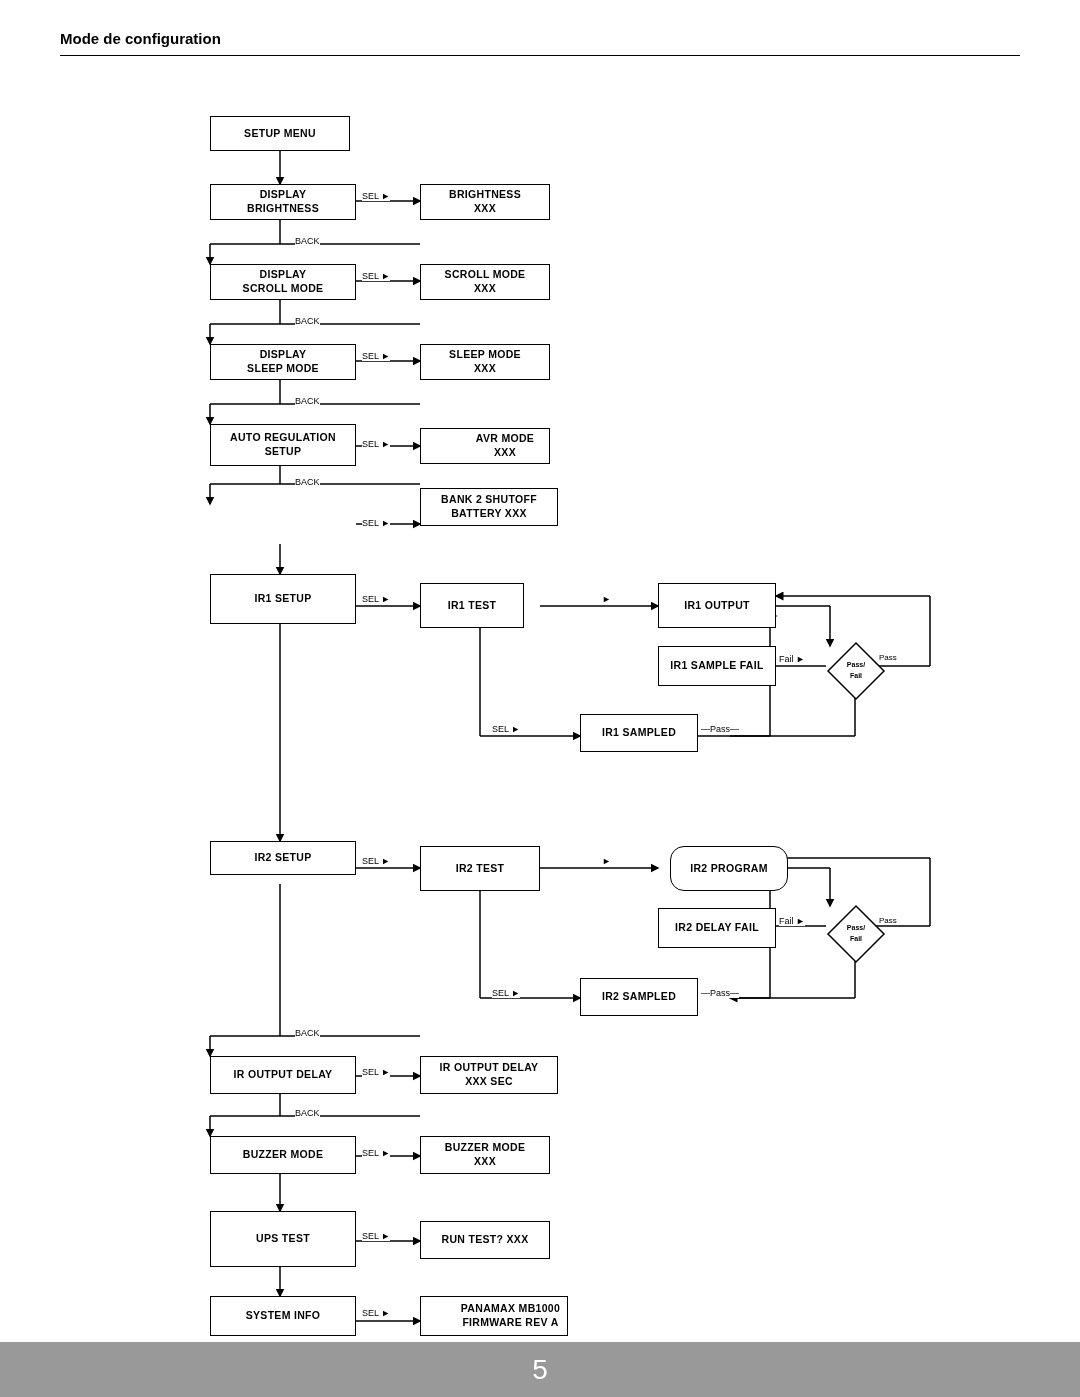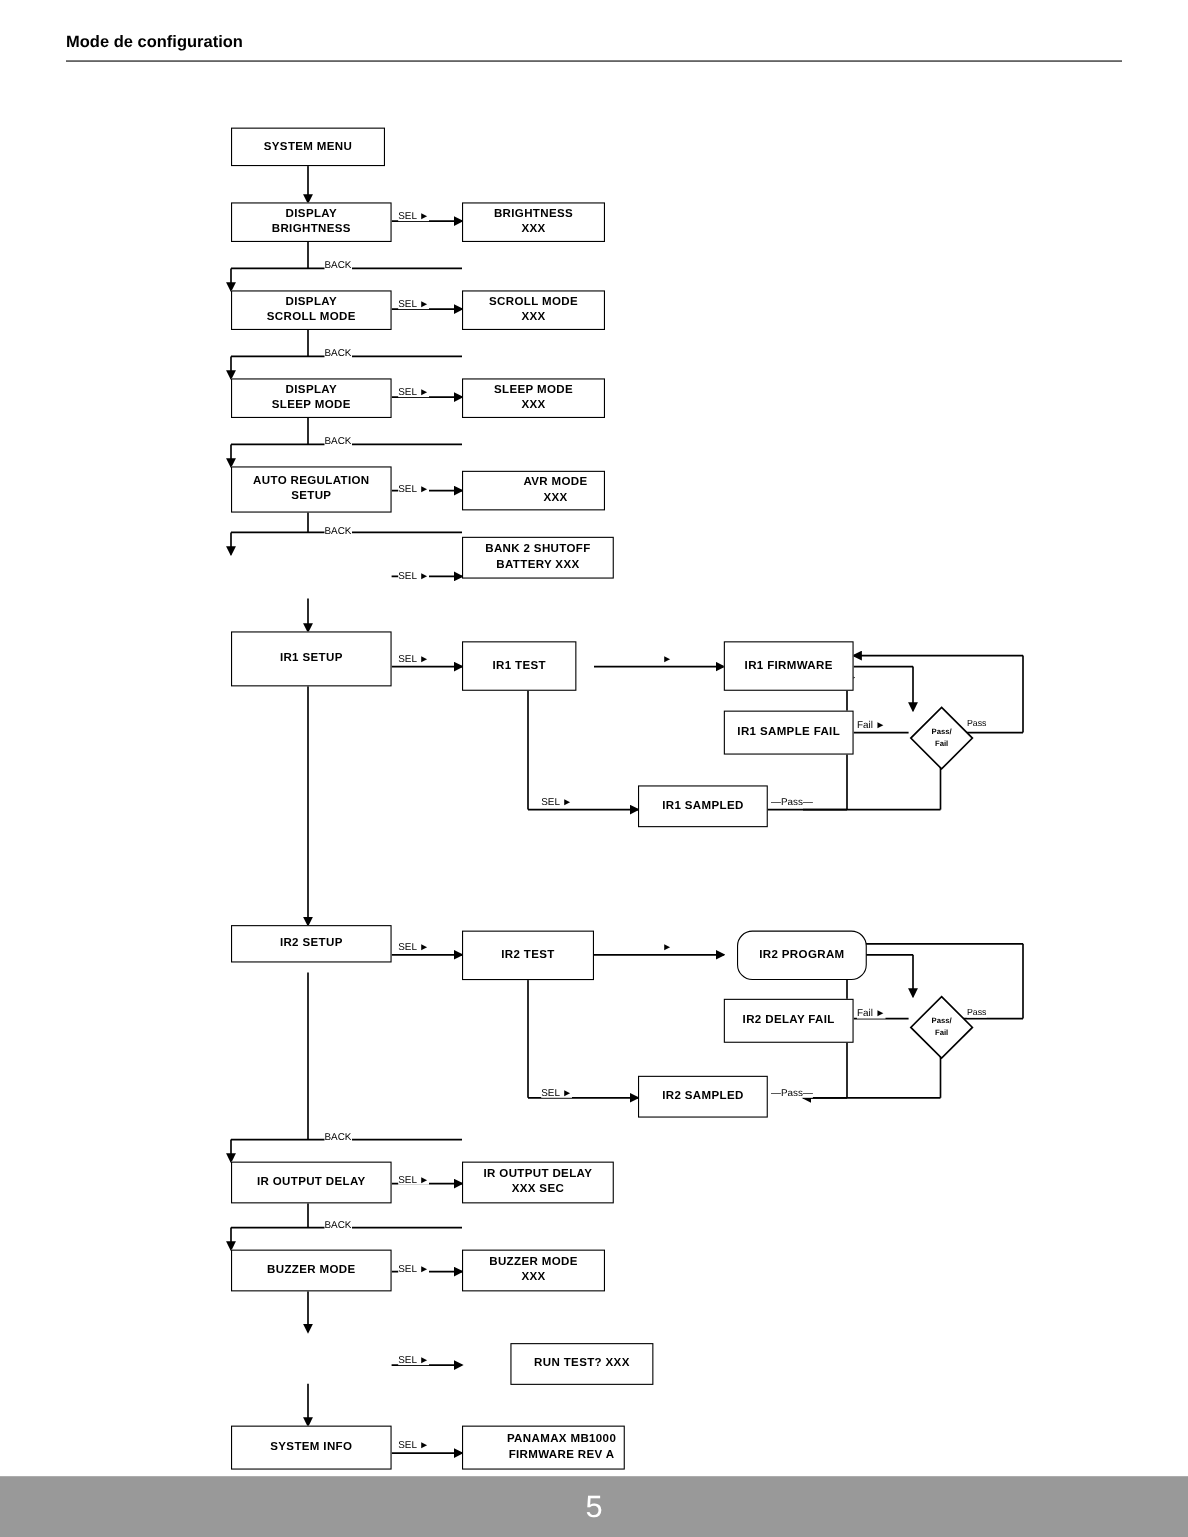--- a/index.html
+++ b/index.html
@@ -183,21 +183,21 @@
       <line x1="246" y1="1060" x2="310" y2="1060" stroke="#000" stroke-width="1.5" marker-end="url(#arrow)"></line>
       <line x1="170" y1="1076" x2="170" y2="1115" stroke="#000" stroke-width="1.5" marker-end="url(#arrow)"></line>
 
       <line x1="246" y1="1145" x2="310" y2="1145" stroke="#000" stroke-width="1.5" marker-end="url(#arrow)"></line>
       <line x1="170" y1="1162" x2="170" y2="1200" stroke="#000" stroke-width="1.5" marker-end="url(#arrow)"></line>
 
       <line x1="246" y1="1225" x2="310" y2="1225" stroke="#000" stroke-width="1.5" marker-end="url(#arrow)"></line>
     </svg>
 
     <div class="box" style="left:100px; top:20px; width:140px; height:35px;">
-      <span>SYSTEM MENU</span>
+      <span>SETUP MENU</span>
     </div>
 
     <div class="box" style="left:100px; top:88px; width:146px; height:36px;">
       <span style="white-space:pre-line;">DISPLAY
 BRIGHTNESS</span>
     </div>
 
     <div class="box" style="left:310px; top:88px; width:130px; height:36px;">
       <span style="white-space:pre-line;">BRIGHTNESS
 XXX</span>
@@ -252,21 +252,21 @@
 
     <div class="box" style="left:100px; top:478px; width:146px; height:50px;">
       <span>IR1 SETUP</span>
     </div>
 
     <div class="box" style="left:310px; top:487px; width:104px; height:45px;">
       <span>IR1 TEST</span>
     </div>
 
     <div class="box" style="left:548px; top:487px; width:118px; height:45px;">
-      <span>IR1 FIRMWARE</span>
+      <span>IR1 OUTPUT</span>
     </div>
     <span class="connector-label" style="left:252px; top:498px;">SEL ►</span>
 
     <span class="connector-label" style="left:492px; top:498px;">►</span>
 
     <div class="box" style="left:548px; top:550px; width:118px; height:40px;">
       <span>IR1 SAMPLE FAIL</span>
     </div>
     <span class="connector-label" style="left:669px; top:558px;">Fail ►</span>
 
@@ -331,22 +331,25 @@
     <div class="box" style="left:100px; top:1040px; width:146px; height:38px;">
       <span>BUZZER MODE</span>
     </div>
 
     <div class="box" style="left:310px; top:1040px; width:130px; height:38px;">
       <span style="white-space:pre-line;">BUZZER MODE
 XXX</span>
     </div>
     <span class="connector-label" style="left:252px; top:1052px;">SEL ►</span>
 
-
-    <div class="box" style="left:310px; top:1125px; width:130px; height:38px;margin-left:44px;">
+    <div class="box" style="left:100px; top:1115px; width:146px; height:56px;">
+      <span>UPS TEST</span>
+    </div>
+
+    <div class="box" style="left:310px; top:1125px; width:130px; height:38px;">
       <span>RUN TEST? XXX</span>
     </div>
     <span class="connector-label" style="left:252px; top:1135px;">SEL ►</span>
 
     <div class="box" style="left:100px; top:1200px; width:146px; height:40px;">
       <span>SYSTEM INFO</span>
     </div>
 
     <div class="box" style="left:310px; top:1200px; width:148px; height:40px;padding-left:37px;">
       <span style="white-space:pre-line;">PANAMAX MB1000

